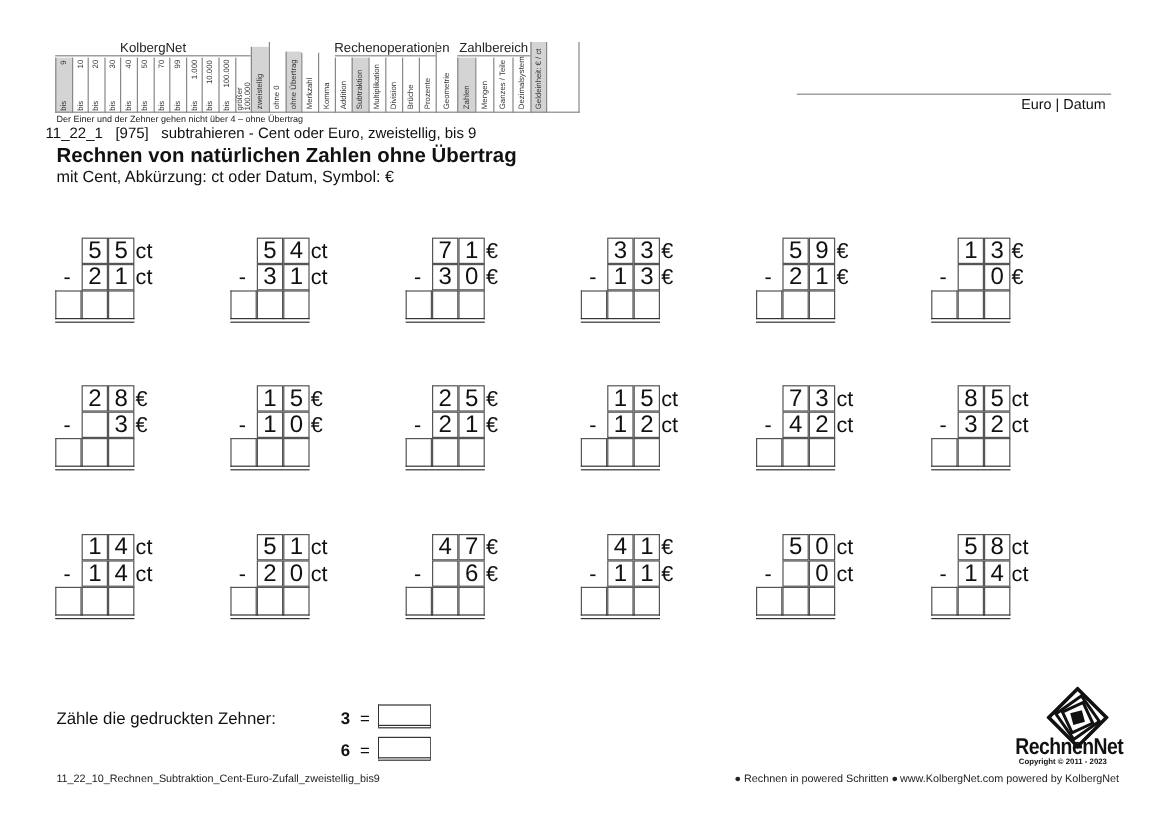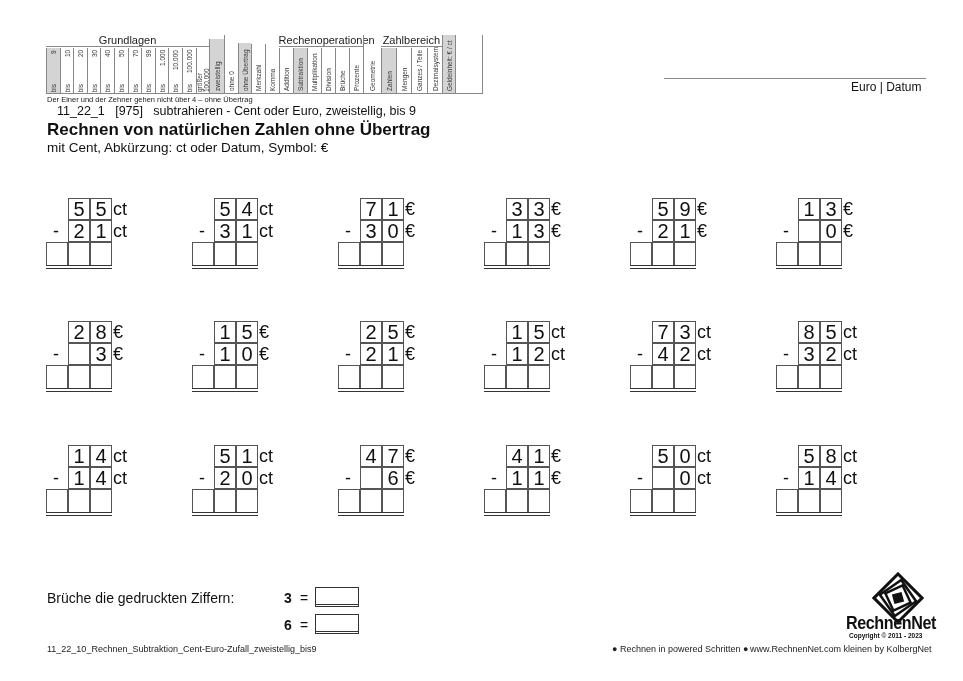--- a/index.html
+++ b/index.html
@@ -89,21 +89,21 @@
       <div class="bis">bis</div>
     </div>
     <div class="hcol" style="left: 136px; width: 13.6px; top: 13px; height: 46px;">
       <div class="num" style="top: 2px; height: 24px;">100.000</div>
       <div class="bis">bis</div>
     </div>
     <div class="hcol" style="left: 149.6px; width: 13.6px; top: 13px; height: 46px;">
       <div class="num" style="top: 2px; height: 42px;">größer 100.000</div>
       <div class="bis"></div>
     </div>
-    <div class="grp-title" style="left: 0px; width: 163.2px;">Grundlagen</div>
+    <div class="grp-title" style="left: 0px; width: 163.2px;">KolbergNet</div>
     <div class="hcol shaded" style="left: 163.2px; width: 15px; top: 4px; height: 55px;">
       <div class="vtext">zweistellig</div>
     </div>
     <div class="hcol" style="left: 178.2px; width: 13.6px;">
       <div class="vtext">ohne 0</div>
     </div>
     <div class="hcol shaded" style="left: 191.8px; width: 13.6px; top: 8px; height: 51px;">
       <div class="vtext">ohne Übertrag</div>
     </div>
     <div class="hcol" style="left: 205.4px; width: 13.6px; top: 9px; height: 50px;">
@@ -152,21 +152,21 @@
     </div>
     <div class="hcol" style="left: 409.2px; width: 28px; border-right: 1px solid rgb(136, 136, 136);"></div>
     <div class="hline" style="top: 58px; width: 437.2px;"></div>
   </div>
 
 <div class="abs smallnote" style="left:47px;top:95px;">Der Einer und der Zehner gehen nicht über 4 – ohne Übertrag</div>
 
 <div class="abs" style="left:664px;top:78px;width:262px;height:1px;background:#888;"></div>
 <div class="abs" style="left:851px;top:80px;font-size:12px;">Euro | Datum</div>
 
-<div class="abs meta" style="left:57px;top:104px;white-space:pre;">11_22_1   [975]   subtrahieren - Cent oder Euro, zweistellig, bis 9</div>
+<div class="abs meta" style="left:38px;top:104px;white-space:pre;">11_22_1   [975]   subtrahieren - Cent oder Euro, zweistellig, bis 9</div>
 <div class="abs title" style="left:47px;top:120px;">Rechnen von natürlichen Zahlen ohne Übertrag</div>
 <div class="abs sub" style="left:47px;top:140px;">mit Cent, Abkürzung: ct oder Datum, Symbol: €</div>
 
 <div id="problems">
     <div class="prob" style="left: 46px; top: 198px;">
       <div class="cell" style="left:22px;top:0">5</div>
       <div class="cell" style="left:44px;top:0">5</div>
       <div class="unit" style="left:67px;top:0">ct</div>
       <div class="minus" style="left:7px;top:22px">-</div>
       <div class="cell" style="left:22px;top:22px">2</div>
@@ -393,33 +393,33 @@
       <div class="cell" style="left:22px;top:22px">1</div>
       <div class="cell" style="left:44px;top:22px">4</div>
       <div class="unit" style="left:67px;top:22px">ct</div>
       <div class="ans" style="left:0;top:44px"></div>
       <div class="ans" style="left:22px;top:44px"></div>
       <div class="ans" style="left:44px;top:44px"></div>
       <div class="dbl" style="left:0;top:67px;width:66px"></div>
     </div>
   </div>
 
-<div class="abs" style="left:47px;top:590px;font-size:14px;">Brüche die gedruckten Ziffern:</div>
+<div class="abs" style="left:47px;top:590px;font-size:14px;">Zähle die gedruckten Zehner:</div>
 
 <div class="abs" style="left:284px;top:590px;font-size:14px;font-weight:bold;">3</div>
 <div class="abs" style="left:300px;top:590px;font-size:14px;">=</div>
 <div class="count-box" style="left:315px;top:587px;"></div>
 
 <div class="abs" style="left:284px;top:617px;font-size:14px;font-weight:bold;">6</div>
 <div class="abs" style="left:300px;top:617px;font-size:14px;">=</div>
 <div class="count-box" style="left:315px;top:614px;"></div>
 
 <div class="abs footer-small" style="left:47px;top:644px;">11_22_10_Rechnen_Subtraktion_Cent-Euro-Zufall_zweistellig_bis9</div>
 <div class="abs footer-small" style="left:612px;top:644px;">● Rechnen in powered Schritten ●</div>
-<div class="abs footer-small" style="left:750px;top:644px;">www.RechnenNet.com kleinen by KolbergNet</div>
+<div class="abs footer-small" style="left:750px;top:644px;">www.KolbergNet.com powered by KolbergNet</div>
 
 <div class="abs" style="left:872px;top:572px;width:52px;height:52px;">
   <svg width="52" height="52" viewBox="0 0 52 52">
     <g transform="translate(26,26) rotate(45)">
       <rect x="-17" y="-17" width="34" height="34" fill="#fff" stroke="#111" stroke-width="3"></rect>
       <rect x="-13" y="-13" width="26" height="26" fill="none" stroke="#111" stroke-width="2.5" transform="rotate(10)"></rect>
       <rect x="-9.5" y="-9.5" width="19" height="19" fill="none" stroke="#111" stroke-width="2.5" transform="rotate(20)"></rect>
       <rect x="-5" y="-5" width="10" height="10" fill="#111" transform="rotate(30)"></rect>
     </g>
   </svg>

